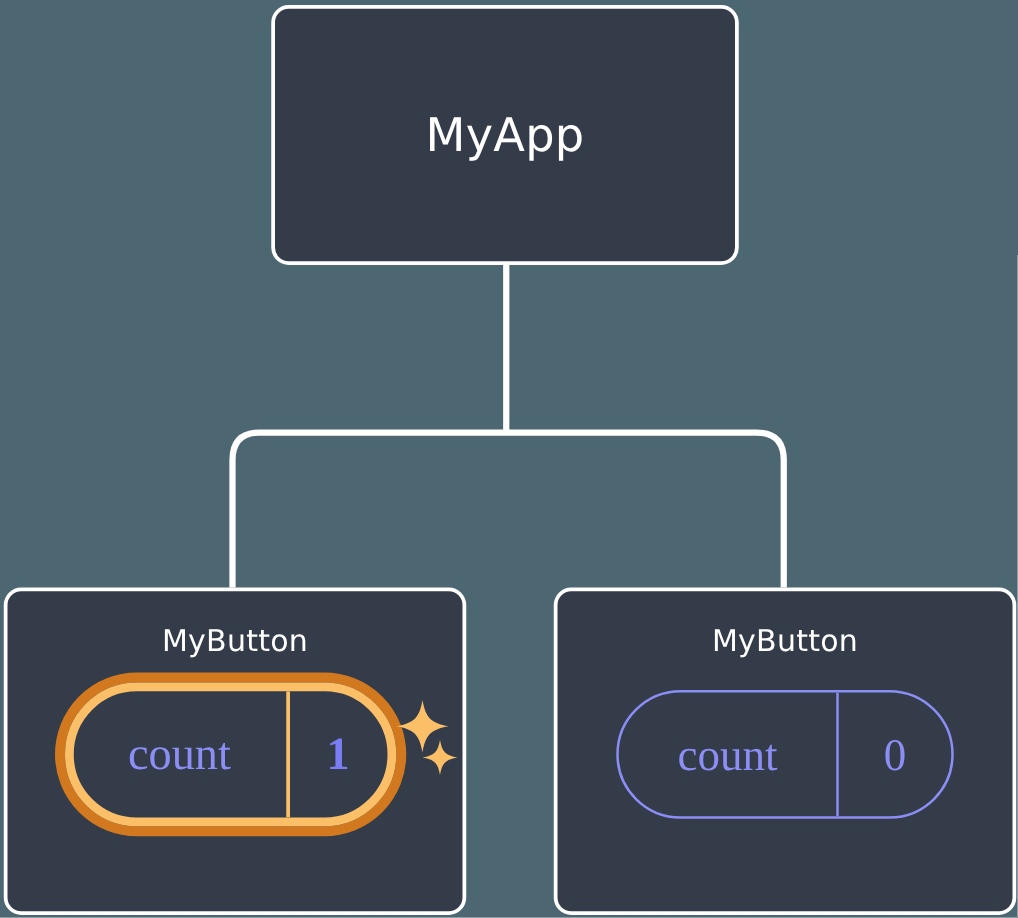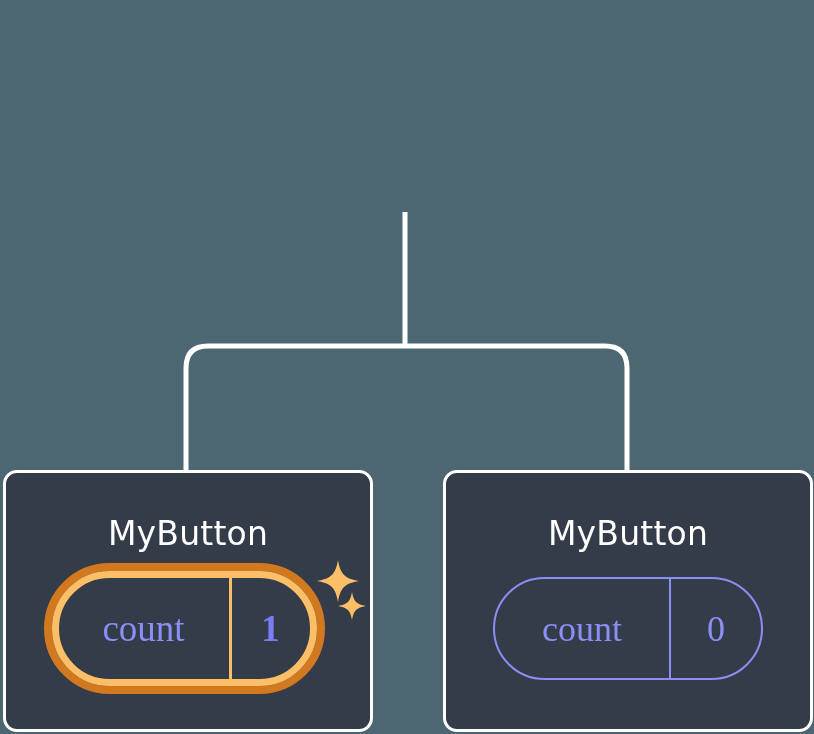--- a/index.html
+++ b/index.html
@@ -67,22 +67,22 @@
   .node-title {
     color: #ffffff;
     font-size: 37px;
     font-weight: 400;
     letter-spacing: 0.2px;
     line-height: 1;
   }
 
   .node-child-left .node-title,
   .node-child-right .node-title {
-    font-size: 33px;
-    margin-top: 44px;
+    font-size: 24px;
+    margin-top: 28px;
   }
 
   
   .pill-wrap {
     position: relative;
     display: flex;
     justify-content: center;
     width: 100%;
   }
 
@@ -188,20 +188,23 @@
 
 <div id="canvas">
 
   <svg id="connectors" viewBox="0 0 814 734" xmlns="http://www.w3.org/2000/svg">
 
     <path d="M 405 212 L 405 346" fill="none" stroke="#ffffff" stroke-width="5"></path>
 
     <path d="M 186 470 L 186 368 Q 186 346 208 346 L 605 346 Q 627 346 627 368 L 627 470" fill="none" stroke="#ffffff" stroke-width="5" stroke-linecap="butt"></path>
   </svg>
 
+  <div class="node node-root">
+    <div class="node-title">MyApp</div>
+  </div>
 
   <div class="node node-child-left">
     <div class="node-title">MyButton</div>
 
     <div class="pill-wrap">
       <div class="pill-hl-outer">
         <div class="pill-hl-inner">
           <div class="pill-key">count</div>
           <div class="pill-val">1</div>
         </div>

